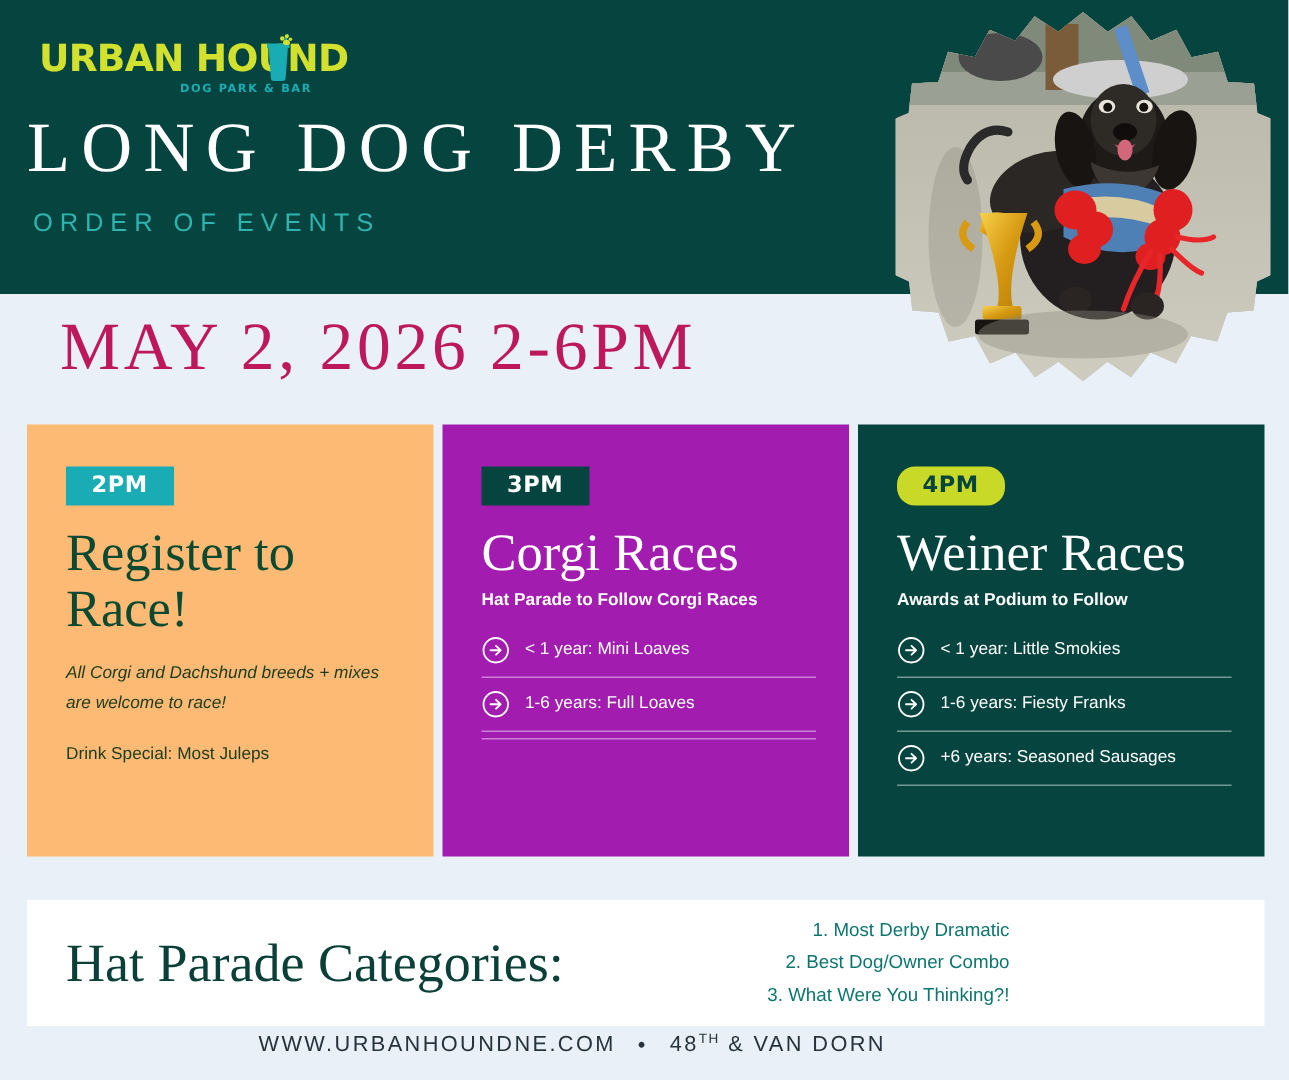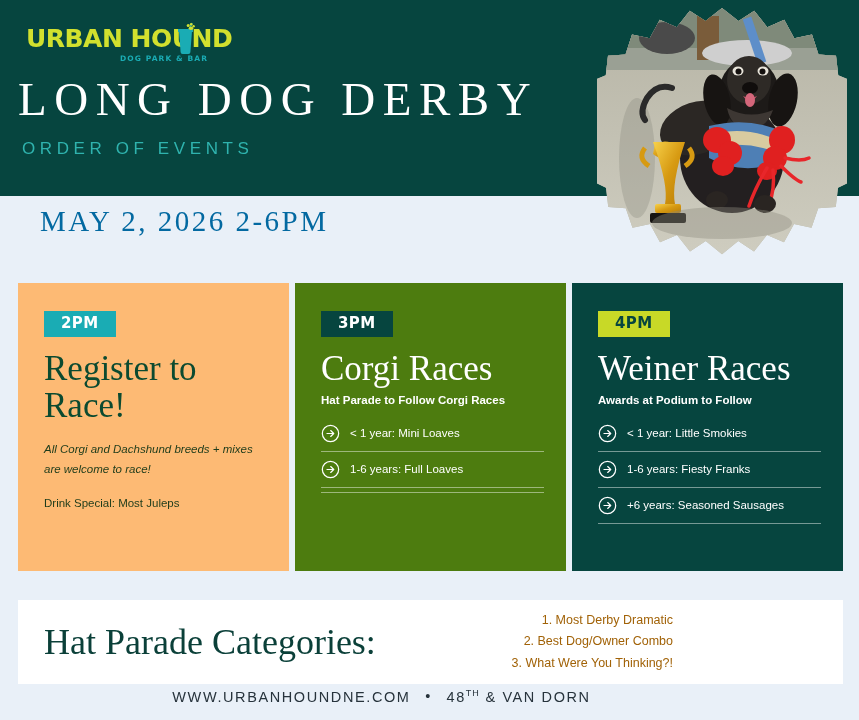--- a/index.html
+++ b/index.html
@@ -49,40 +49,40 @@
     clip-path:polygon(50% 0%,56.6% 5.2%,62.9% 1.1%,68.1% 7.6%,74.9% 4.7%,78.9% 12%,86% 10.5%,88.6% 18.5%,95.6% 18.9%,96.5% 26.7%,103% 29.4%,101.7% 37%,106.4% 42%,103.2% 48.9%,106.4% 55.5%,101.5% 60.8%,102.8% 68.3%,96.4% 71.3%,95.5% 79%,88.5% 79.5%,85.8% 87.2%,78.8% 85.7%,74.8% 93%,68% 90.1%,62.8% 96.6%,56.5% 92.5%,50% 97.7%,43.5% 92.5%,37.2% 96.6%,32% 90.1%,25.2% 93%,21.2% 85.7%,14.2% 87.2%,11.5% 79.5%,4.5% 79%,3.6% 71.3%,-2.8% 68.3%,-1.5% 60.8%,-6.4% 55.5%,-3.2% 48.9%,-6.4% 42%,-1.7% 37%,-3% 29.4%,3.5% 26.7%,4.4% 18.9%,11.4% 18.5%,14% 10.5%,21.1% 12%,25.1% 4.7%,31.9% 7.6%,37.1% 1.1%,43.4% 5.2%);
     overflow:hidden; position:relative;
     background:#b9b8ac;
   }
   .photo-clip svg { position:absolute; left:0; top:0; width:100%; height:100%; }
 
   
   .date-line {
     position:absolute; left:40px; top:205px;
     font-family:"Liberation Serif", serif;
-    font-size:29px; letter-spacing:2.5px; color:#0369a1;
+    font-size:45px; letter-spacing:2.5px; color:#be185d;
     white-space:nowrap;
   }
 
   
   .cards { position:absolute; left:18px; top:283px; width:825px; height:288px;
            display:flex; gap:6px; }
   .card { width:271px; height:288px; padding:28px 22px 0 26px; position:relative; }
   .card.lime  { background:#fdba74; }
-  .card.teal  { background:#4d7c0f; }
+  .card.teal  { background:#a21caf; }
   .card.green { background:#06453f; }
 
   .badge {
     display:inline-block; padding:5px 17px 6px;
     font-family:"DejaVu Sans", sans-serif;
     font-weight:bold; font-size:15px; letter-spacing:0.4px; line-height:1;
   }
   .badge.teal-bg  { background:#1aacb4; color:#ffffff; }
   .badge.green-bg { background:#06453f; color:#ffffff; }
-  .badge.lime-bg  { background:#c8d927; color:#06453f; }
+  .badge.lime-bg  { background:#c8d927; color:#06453f;border-radius:12px; }
 
   .card-title {
     font-family:"Liberation Serif", serif;
     font-size:35px; line-height:1.05; margin-top:14px; white-space:nowrap;
   }
   .card-title.two-line { white-space:normal; }
   .card.lime  .card-title { color:#0b4a30; }
   .card.teal  .card-title { color:#ffffff; }
   .card.green .card-title { color:#ffffff; }
 
@@ -115,21 +115,21 @@
     position:absolute; left:18px; top:576px; width:825px; height:84px;
     background:#ffffff; display:flex; align-items:center;margin-top:24px;
   }
   .hat-title {
     font-family:"Liberation Serif", serif;
     font-size:36px; color:#0b4039; margin-left:26px; white-space:nowrap;
   }
   .hat-list {
     margin-left:auto; margin-right:170px;
     font-family:"Liberation Sans", sans-serif;
-    font-size:12.5px; color:#a16207; line-height:1.72; text-align:right;
+    font-size:12.5px; color:#0f766e; line-height:1.72; text-align:right;
   }
 
   
   .footer {
     position:absolute; left:0; top:672px; width:763px; height:48px;
     display:flex; align-items:center; justify-content:center;
   }
   .footer-text {
     font-family:"Liberation Sans", sans-serif;
     font-size:14.5px; letter-spacing:1.6px; color:#27333c; white-space:nowrap;

